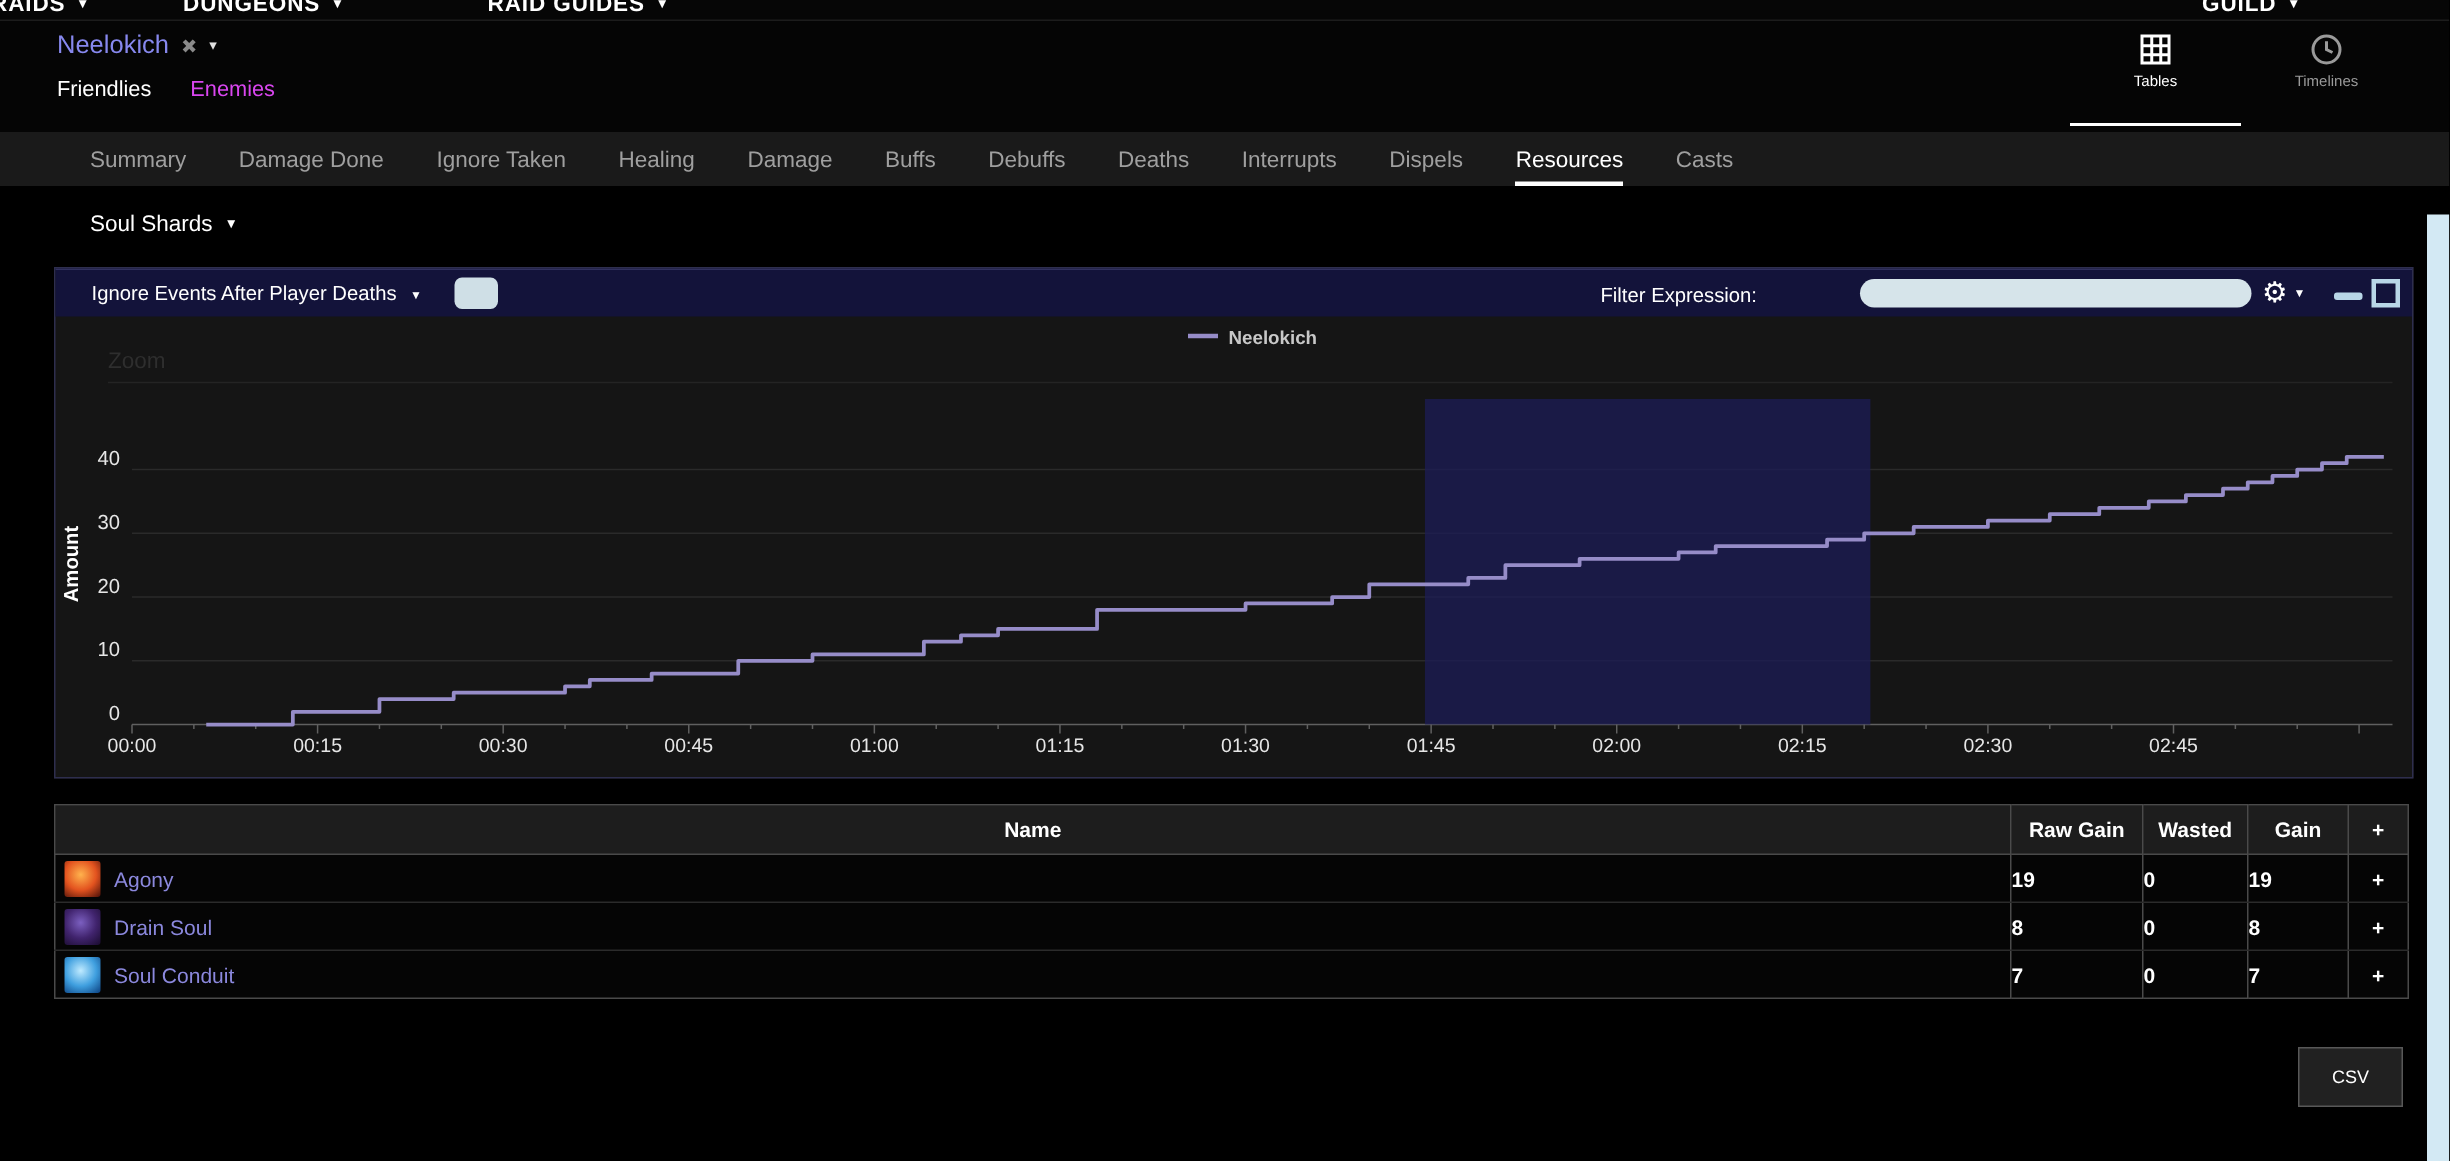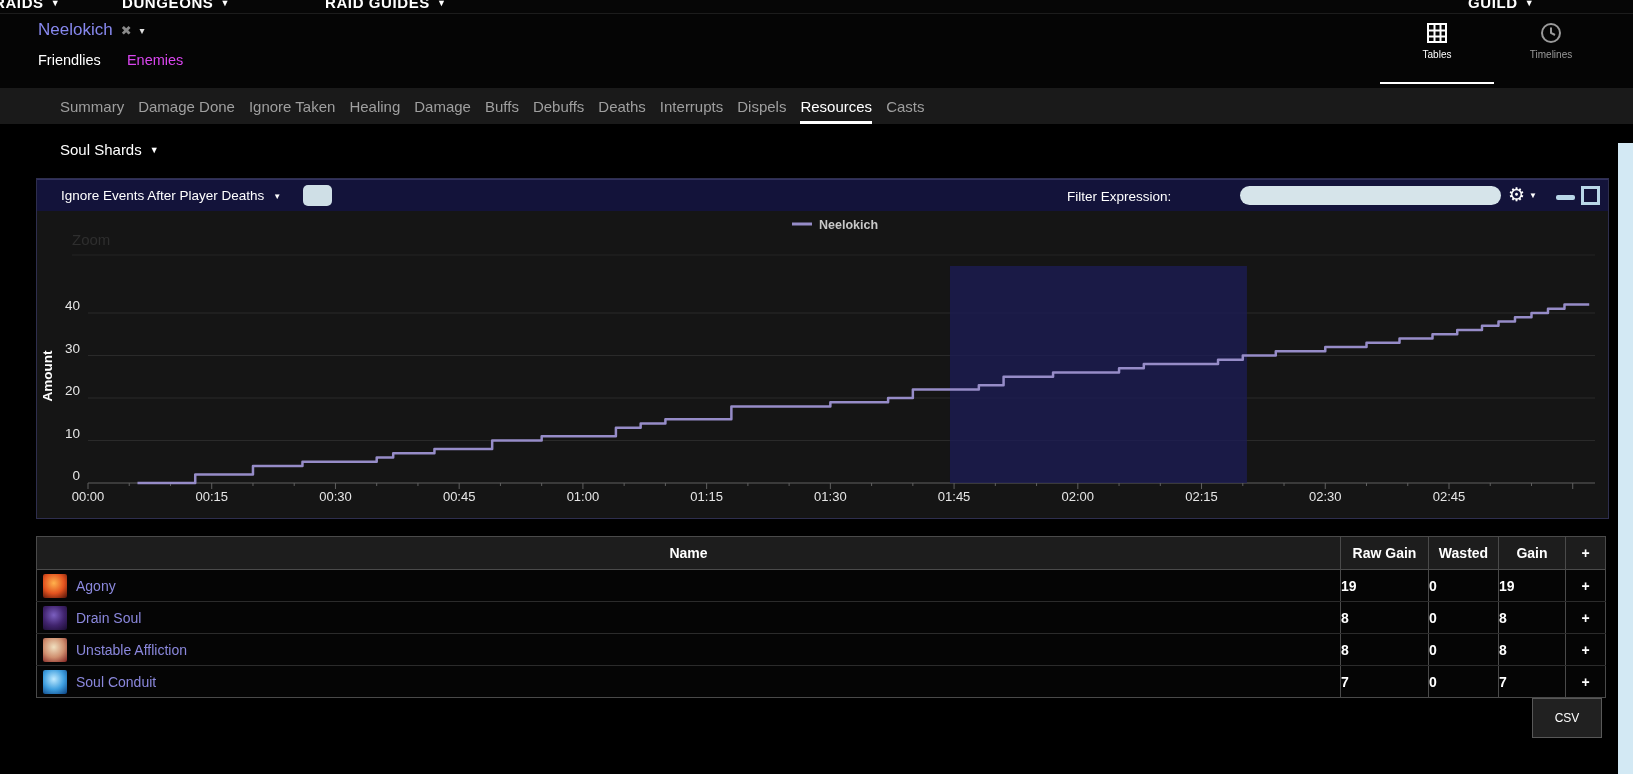--- a/index.html
+++ b/index.html
@@ -26,21 +26,21 @@
   .viewbtn{position:absolute;top:7px;width:114px;height:61px;text-align:center;cursor:pointer;}
   .viewbtn .vicon{height:24px;display:flex;align-items:center;justify-content:center;}
   .viewbtn .vlabel{font-size:10px;margin-top:4px;}
   #viewTables{left:1380px;border-bottom:2px solid #fff;}
   #viewTables .vlabel{color:#fff;}
   #viewTimelines{left:1494px;}
   #viewTimelines .vlabel{color:#9a9a9a;}
 
   
   .tabbar{position:absolute;left:0;top:88px;width:100%;height:36px;background:#1a1a1a;
-          display:flex;align-items:stretch;gap:14px;padding-left:60px;box-sizing:border-box;}
+          display:flex;align-items:stretch;gap:35px;padding-left:60px;box-sizing:border-box;}
   .tab{font-size:15px;color:#9f9f9f;display:flex;align-items:center;cursor:pointer;
        border-bottom:3px solid transparent;padding-top:3px;box-sizing:border-box;}
   .tab.active{color:#fff;border-bottom-color:#fff;}
 
   
   .resourcesel{position:absolute;left:60px;top:141px;font-size:15px;color:#fff;cursor:pointer;}
   .rcaret{font-size:9px;margin-left:8px;position:relative;top:-2px;color:#fff;}
 
   
   .panel{position:absolute;left:36px;top:178px;width:1571px;height:339px;
@@ -270,32 +270,20 @@
             </div>
           </td>
           <td class="num">8</td>
           <td class="num">0</td>
           <td class="num gainv">8</td>
           <td class="plus">+</td>
         </tr>
         <tr>
           <td>
             <div class="namecell">
-              <div class="spellicon" style="background: radial-gradient(circle at 45% 38%, rgb(240, 224, 192) 0%, rgb(207, 143, 111) 52%, rgb(127, 31, 31) 100%);"></div>
-              <span class="abilitylink">Unstable Affliction</span>
-            </div>
-          </td>
-          <td class="num">8</td>
-          <td class="num">0</td>
-          <td class="num gainv">8</td>
-          <td class="plus">+</td>
-        </tr>
-        <tr>
-          <td>
-            <div class="namecell">
               <div class="spellicon" style="background: radial-gradient(circle at 45% 38%, rgb(191, 234, 255) 0%, rgb(63, 159, 223) 52%, rgb(10, 63, 127) 100%);"></div>
               <span class="abilitylink">Soul Conduit</span>
             </div>
           </td>
           <td class="num">7</td>
           <td class="num">0</td>
           <td class="num gainv">7</td>
           <td class="plus">+</td>
         </tr>
       </tbody>

